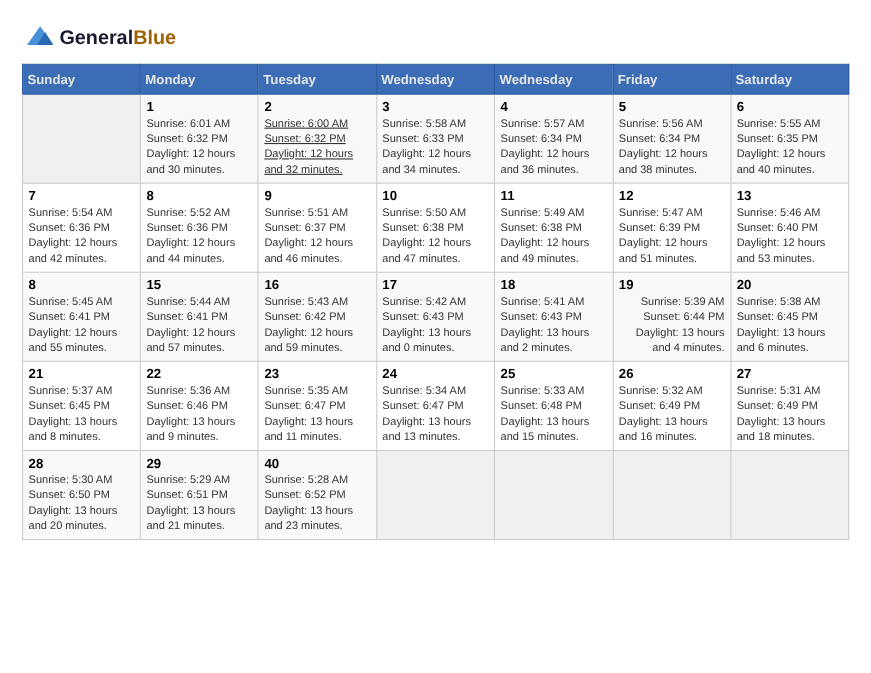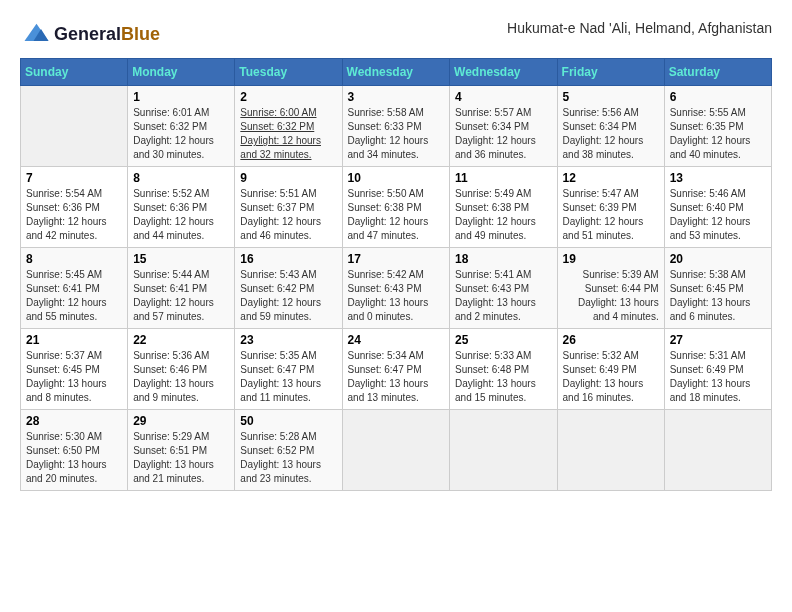--- a/index.html
+++ b/index.html
@@ -46,21 +46,21 @@
       font-size: 14px;
       color: #333;
     }
     table {
       width: 100%;
       border-collapse: collapse;
       font-size: 11px;
     }
     thead tr th {
       background-color: #3a6db5;
-      color: #5eead4;
+      color: #e5e5e5;
       padding: 6px 4px;
       text-align: left;
       font-size: 12px;
       font-weight: bold;
       border: 1px solid #2a5a9f;
     }
     tbody tr td {
       border: 1px solid #ccc;
       padding: 4px 5px;
       vertical-align: top;
@@ -95,21 +95,20 @@
   <div class="logo">
     <svg class="logo-icon" viewBox="0 0 40 40">
       <polygon points="22,5 38,28 6,28" fill="#4a90d9"></polygon>
       <polygon points="28,12 38,28 18,28" fill="#2a6ab5"></polygon>
     </svg>
     <div class="logo-text">
       <div>General<span>Blue</span></div>
     </div>
   </div>
   <div class="title-block">
-    <div class="subtitle">Hukumat-e Nad 'Ali, Helmand, Afghanistan</div>
   </div>
 </div>
 
 <table>
   <thead>
     <tr>
     <th>Sunday</th>
         <th>Monday</th>
         <th>Tuesday</th>
         <th>Wednesday</th>
@@ -326,21 +325,21 @@
 and 20 minutes.</div>
         </td>
         <td>
           <span class="day-num">29</span>
           <div class="day-info" style="white-space: pre-line;">Sunrise: 5:29 AM
 Sunset: 6:51 PM
 Daylight: 13 hours
 and 21 minutes.</div>
         </td>
         <td>
-          <span class="day-num">50</span>
+          <span class="day-num">40</span>
           <div class="day-info" style="white-space: pre-line;">Sunrise: 5:28 AM
 Sunset: 6:52 PM
 Daylight: 13 hours
 and 23 minutes.</div>
         </td>
         <td class="empty-cell"></td>
         <td class="empty-cell"></td>
         <td class="empty-cell"></td>
         <td class="empty-cell"></td>
       </tr>

